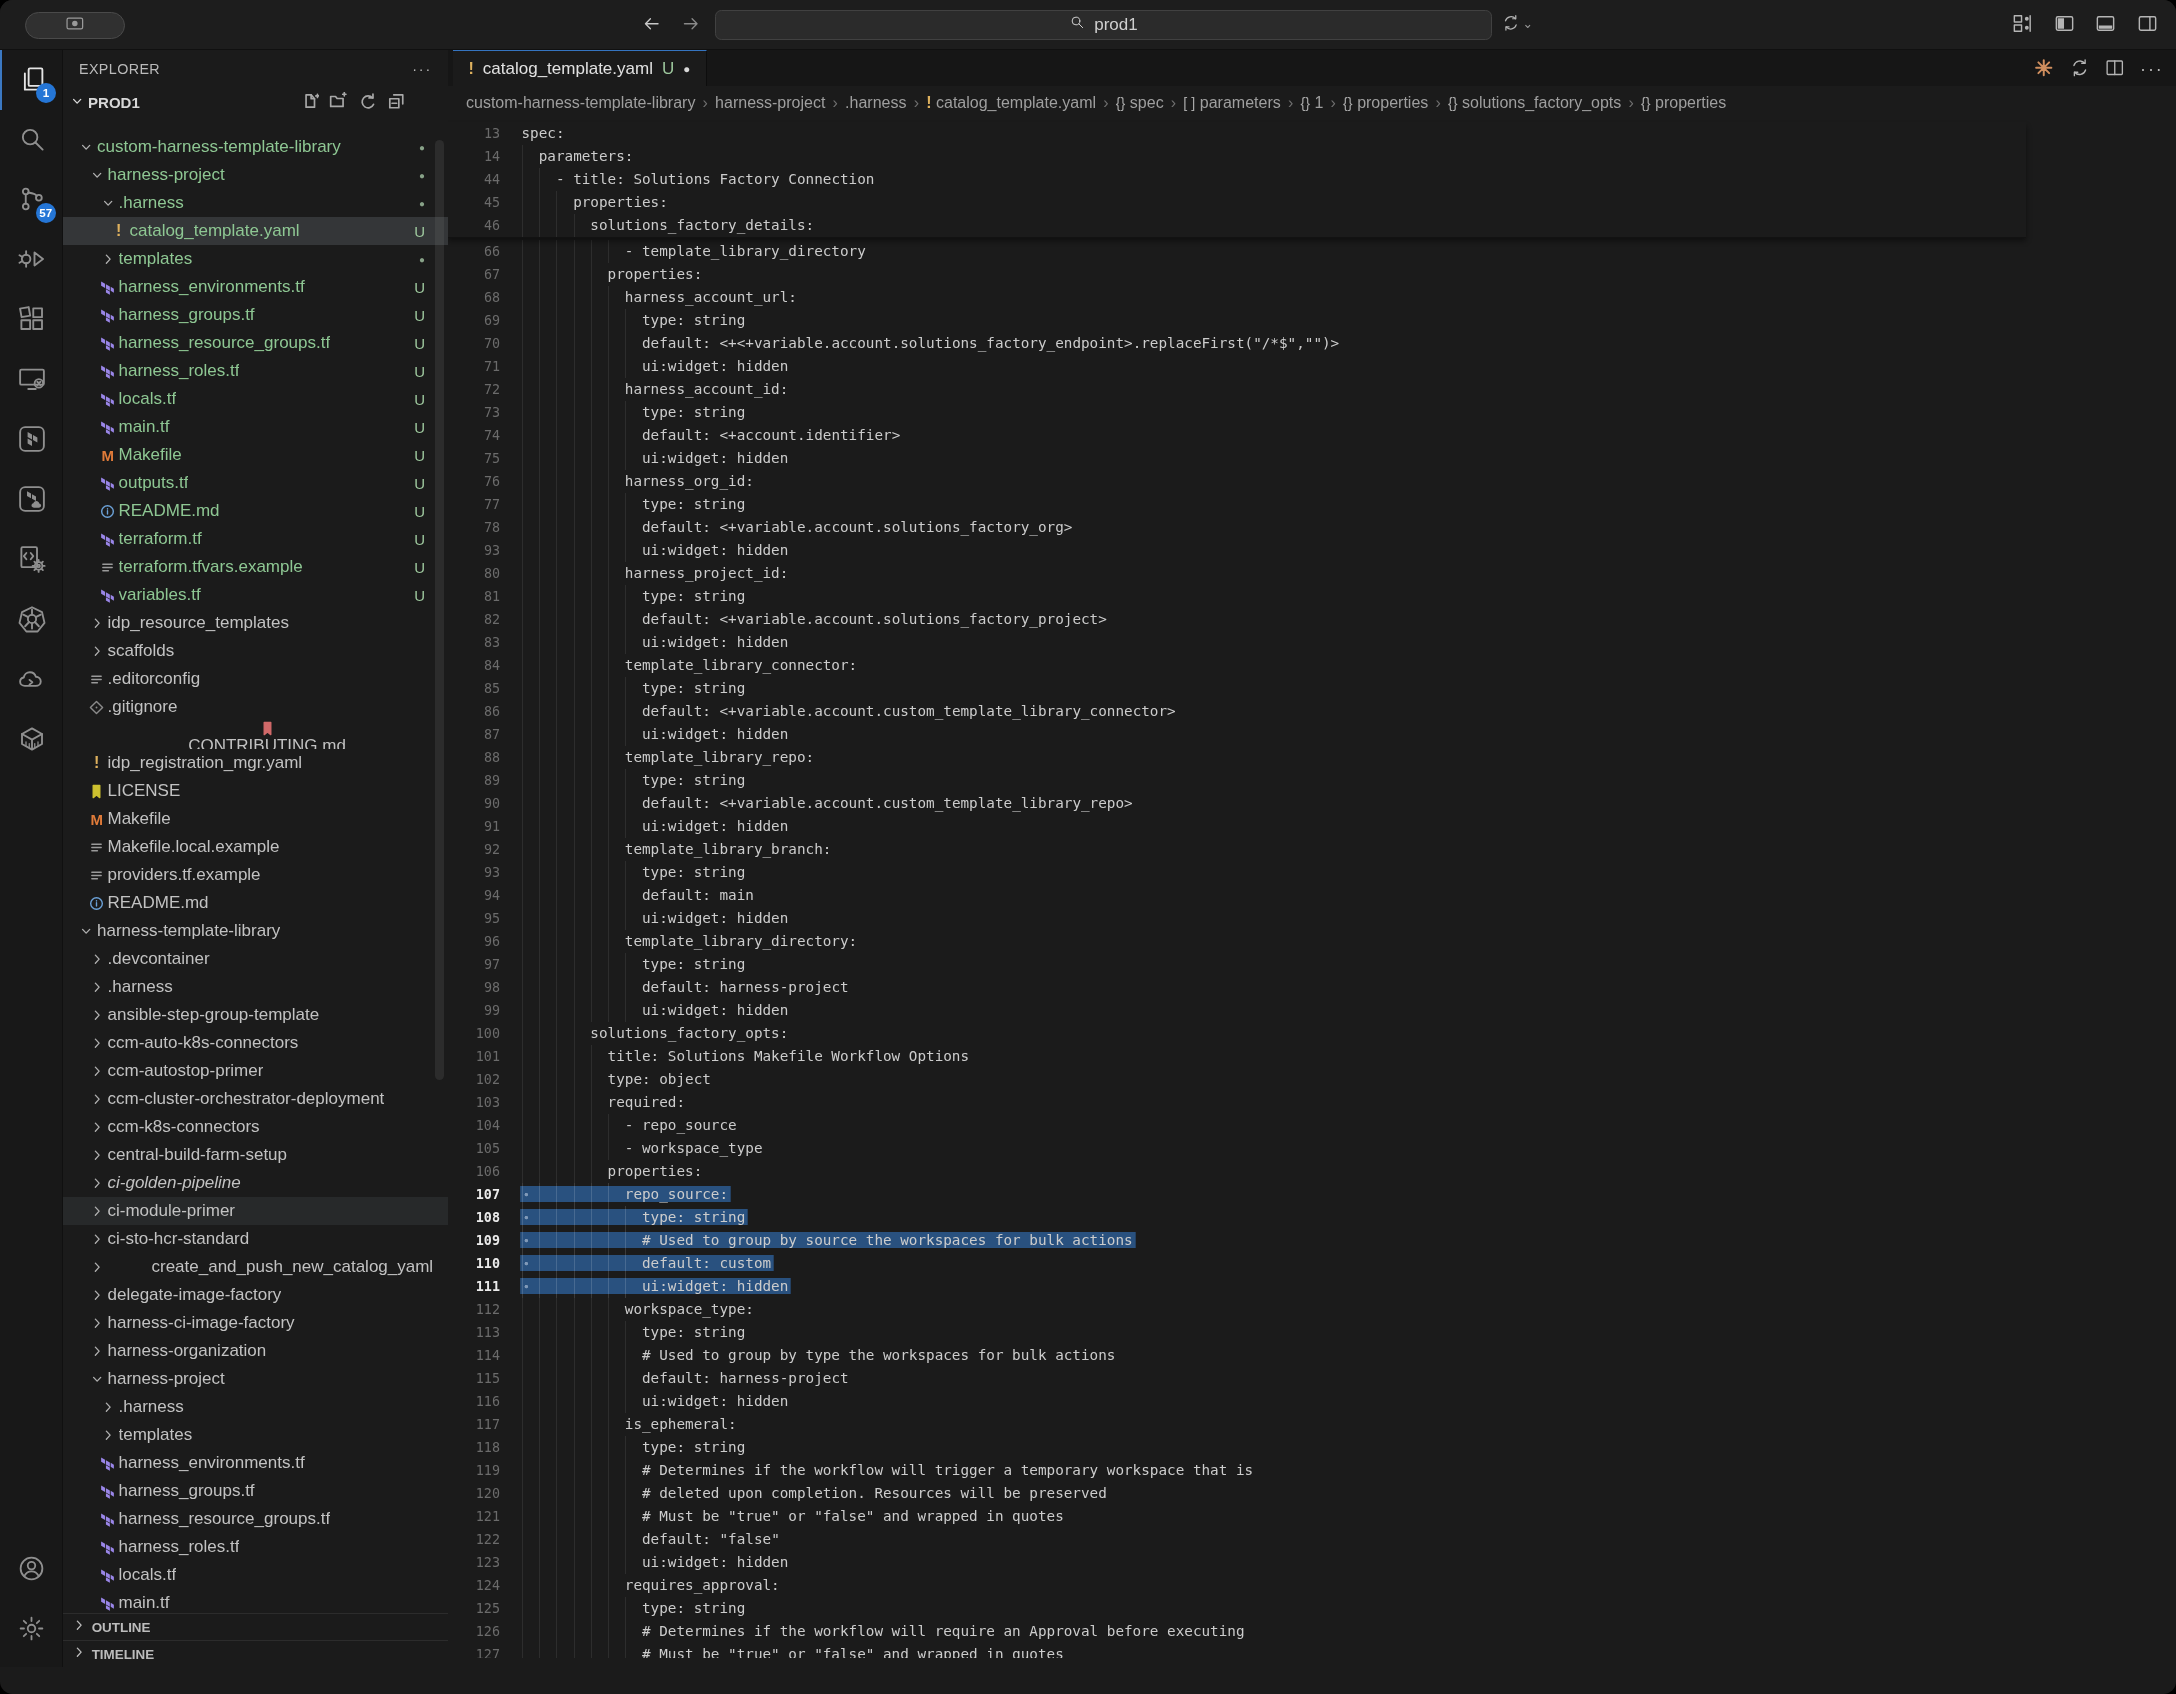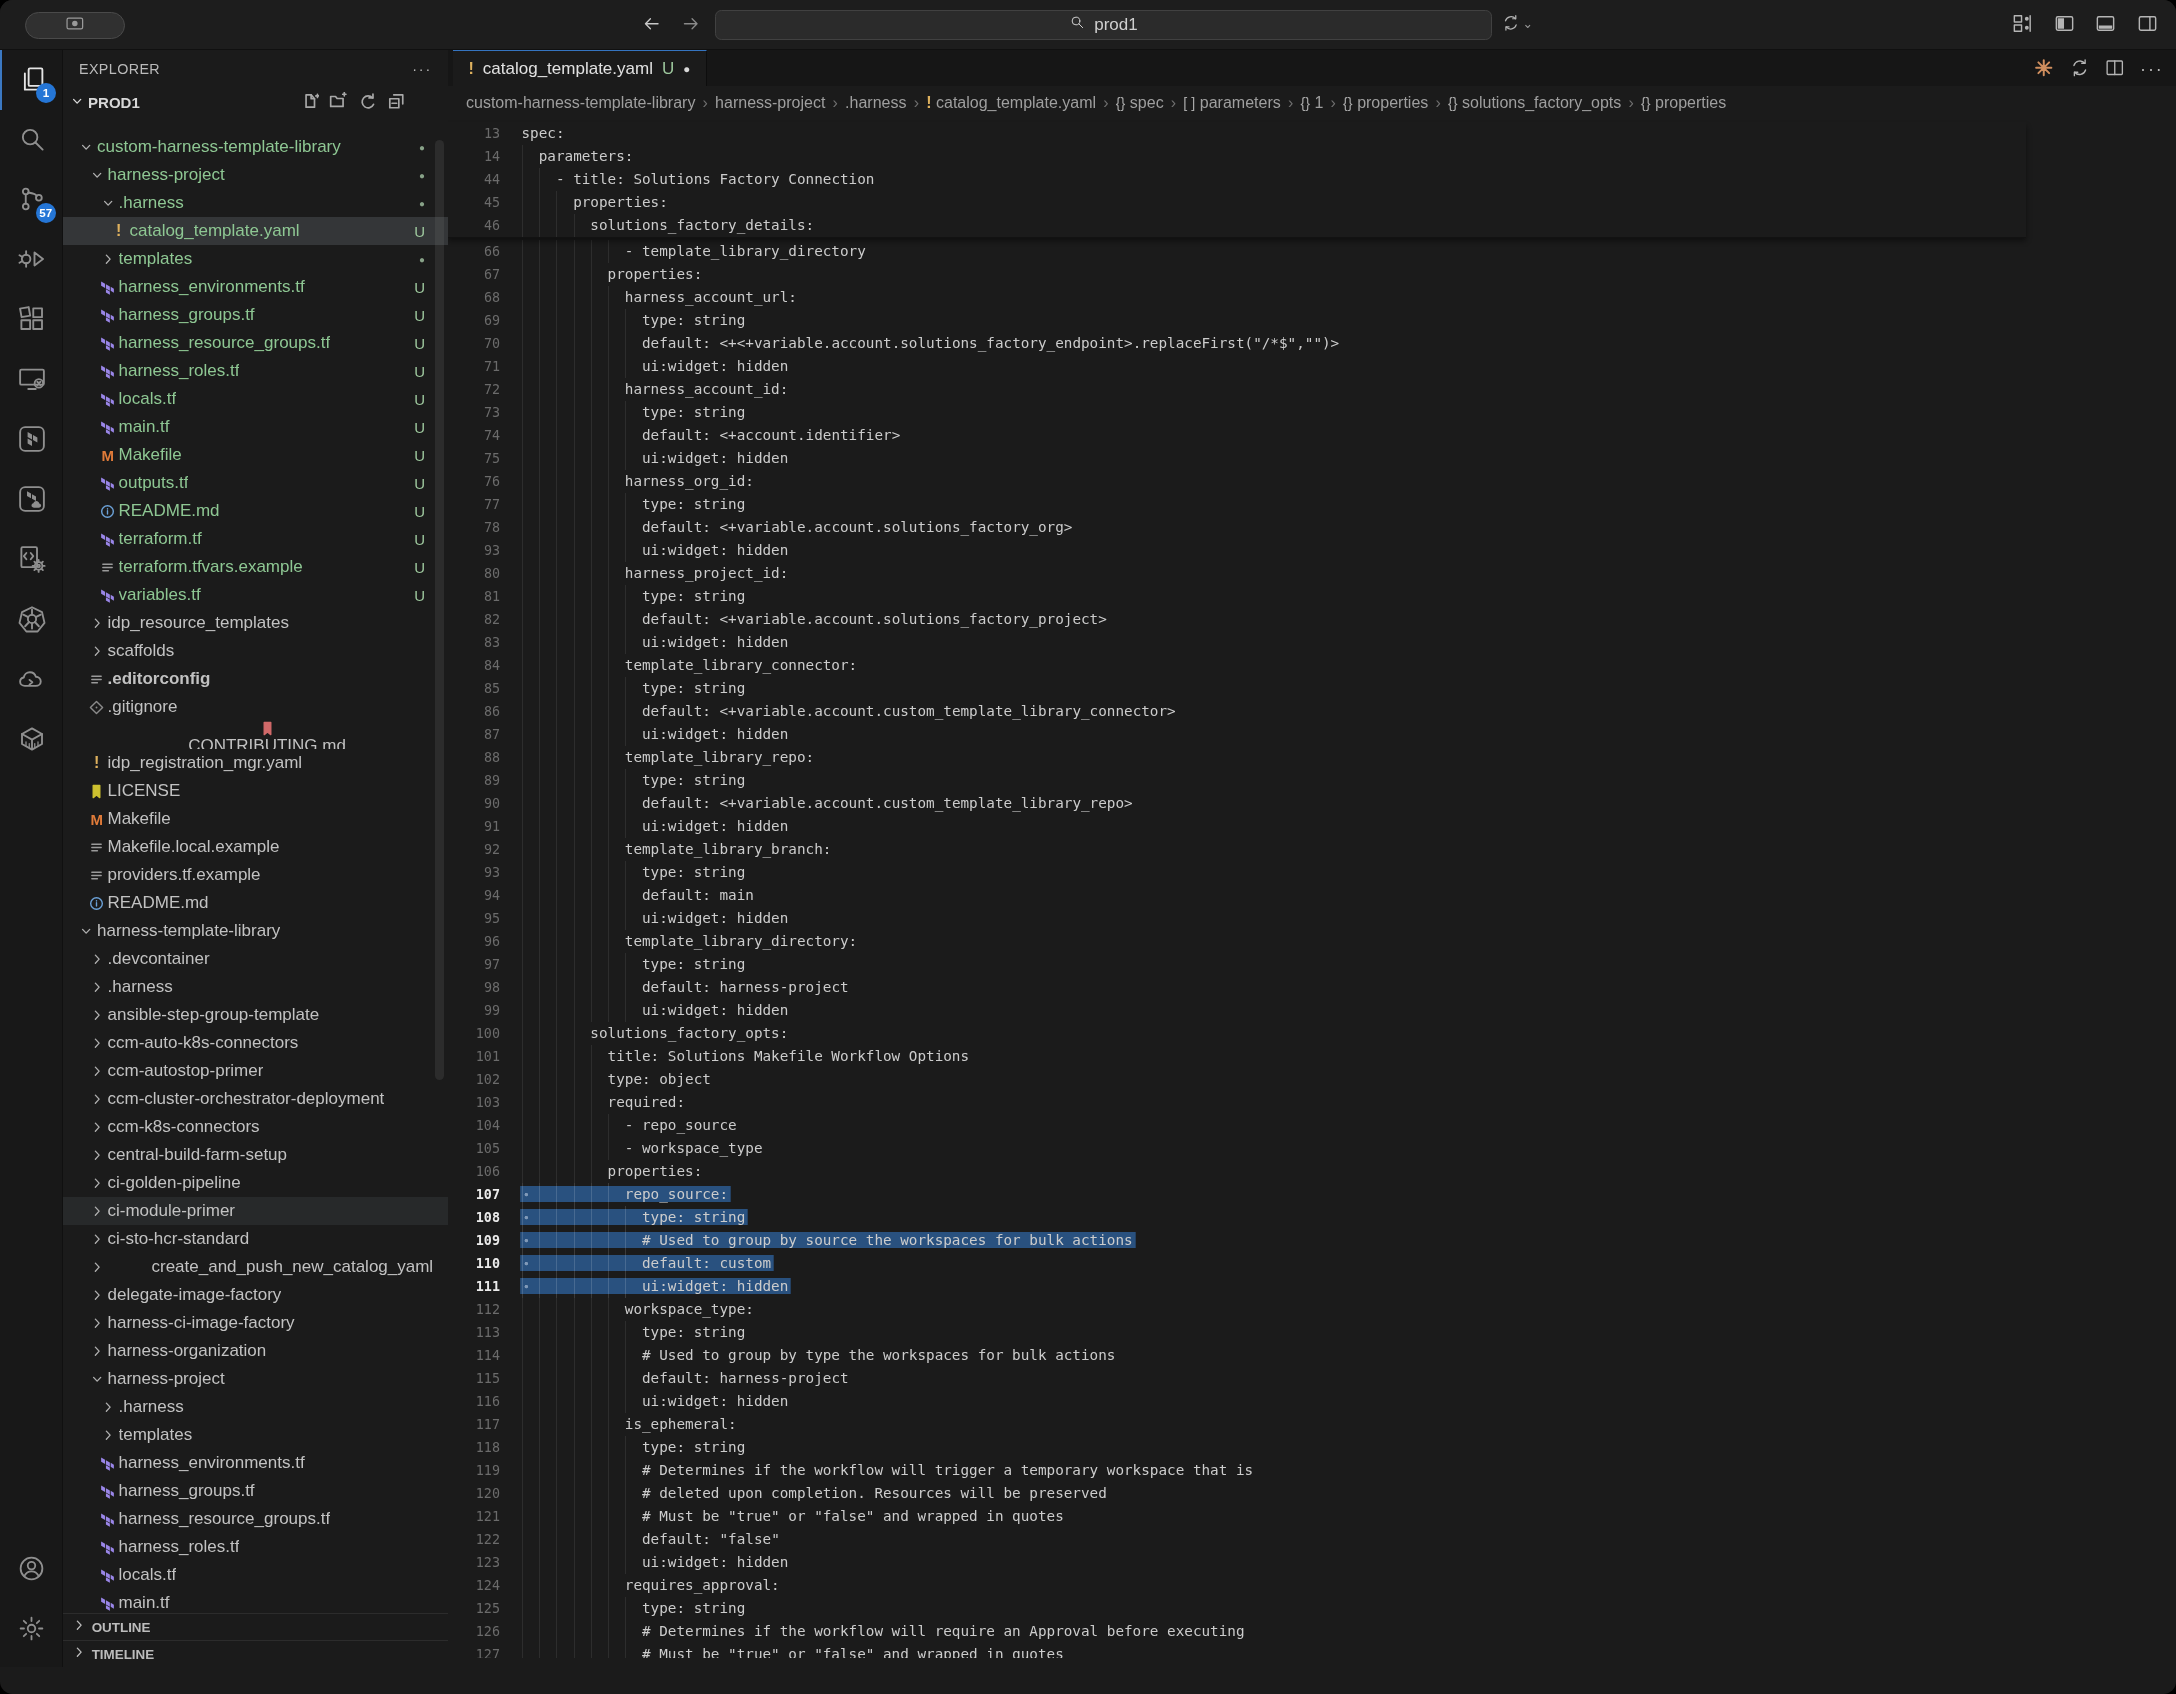--- a/index.html
+++ b/index.html
@@ -505,21 +505,21 @@
             <span class="tlabel">idp_resource_templates</span>
           </div>
           <div class="trow" style="padding-left: 23px;">
             <span class="tslot">
               <svg width="14.3" height="14.3" viewBox="0 0 16 16" fill="none" stroke="currentColor" stroke-width="1.5" stroke-linecap="round" stroke-linejoin="round">
                 <path d="M6 3.5l4.2 4.5L6 12.5"></path>
               </svg>
             </span>
             <span class="tlabel">scaffolds</span>
           </div>
-          <div class="trow" style="padding-left: 23px; font-weight: bold;">
+          <div class="trow" style="padding-left: 23px;">
             <span class="tslot">
               <svg width="15" height="15" viewBox="0 0 16 16" fill="none" stroke="currentColor" stroke-width="1.5" stroke-linecap="round" stroke-linejoin="round">
                 <path d="M3 4.5h10M3 8h10M3 11.5h6" stroke="#9a9a9a"></path>
               </svg>
             </span>
             <span class="tlabel">.editorconfig</span>
           </div>
           <div class="trow" style="padding-left: 23px;">
             <span class="tslot">
               <svg width="15" height="15" viewBox="0 0 16 16" fill="none" stroke="currentColor" stroke-width="1.5" stroke-linecap="round" stroke-linejoin="round">
@@ -643,21 +643,21 @@
             <span class="tlabel">ccm-k8s-connectors</span>
           </div>
           <div class="trow" style="padding-left: 23px;">
             <span class="tslot">
               <svg width="14.3" height="14.3" viewBox="0 0 16 16" fill="none" stroke="currentColor" stroke-width="1.5" stroke-linecap="round" stroke-linejoin="round">
                 <path d="M6 3.5l4.2 4.5L6 12.5"></path>
               </svg>
             </span>
             <span class="tlabel">central-build-farm-setup</span>
           </div>
-          <div class="trow" style="padding-left: 23px;">
+          <div class="trow" style="padding-left: 23px; font-style: italic;">
             <span class="tslot">
               <svg width="14.3" height="14.3" viewBox="0 0 16 16" fill="none" stroke="currentColor" stroke-width="1.5" stroke-linecap="round" stroke-linejoin="round">
                 <path d="M6 3.5l4.2 4.5L6 12.5"></path>
               </svg>
             </span>
             <span class="tlabel">ci-golden-pipeline</span>
           </div>
           <div class="trow hovered" style="padding-left: 23px;">
             <span class="tslot">
               <svg width="14.3" height="14.3" viewBox="0 0 16 16" fill="none" stroke="currentColor" stroke-width="1.5" stroke-linecap="round" stroke-linejoin="round">

